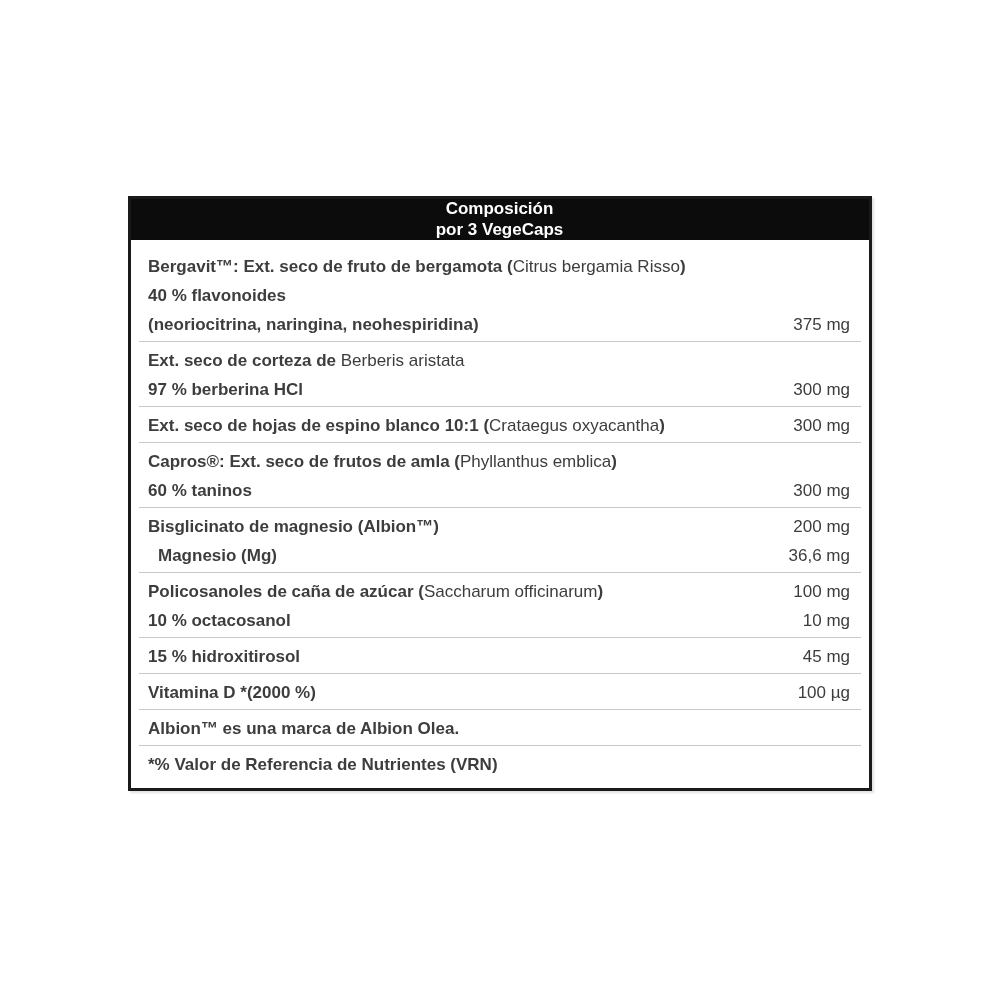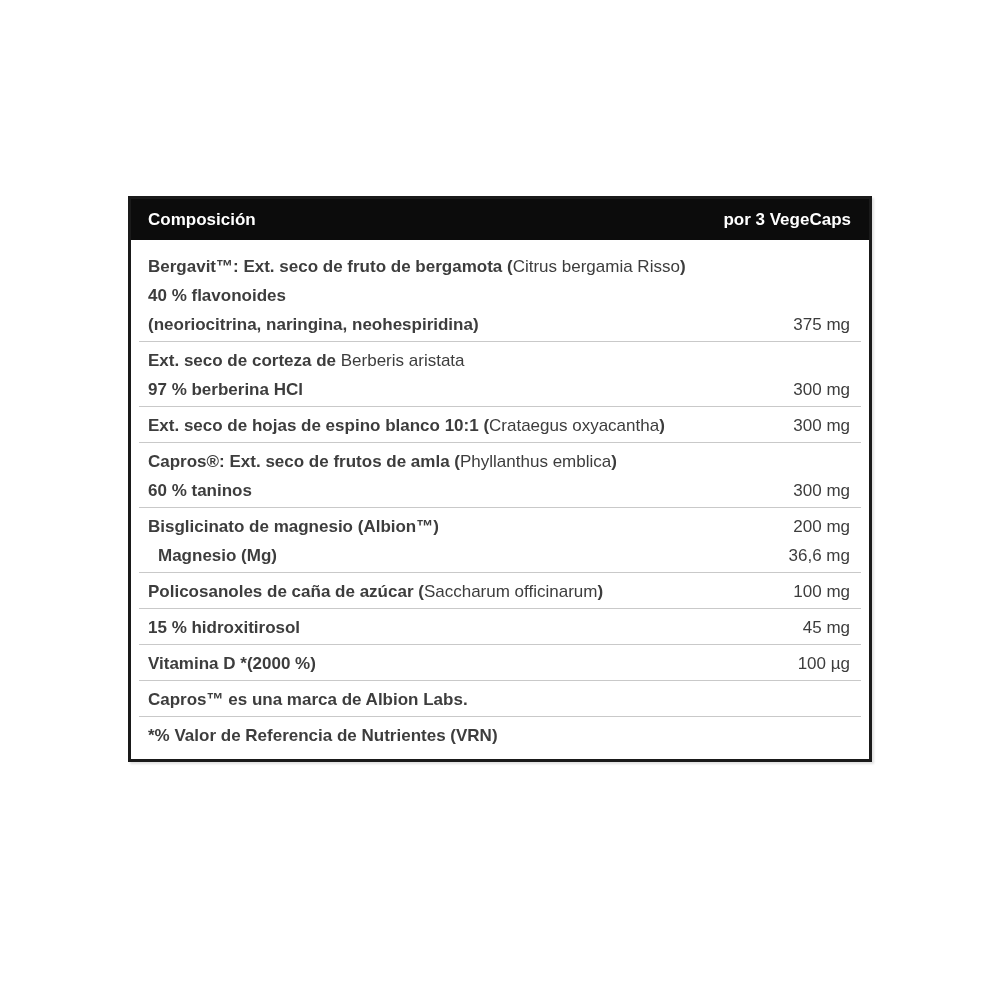--- a/index.html
+++ b/index.html
@@ -23,20 +23,21 @@
   .table-header{
     background:var(--header-bg);
     color:var(--header-text);
     display:flex;
     align-items:center;
     justify-content:space-between;
     height:41px;
     padding:0 18px 0 17px;
     font-size:17px;
     font-weight:700;
+    flex-direction:column;
   }
   .table-body{
     padding:11px 0 8px 0;
     font-size:17px;
   }
   .group{padding:1px 0;}
   .group:not(:last-child)::after{
     content:"";
     display:block;
     height:1px;
@@ -116,36 +117,40 @@
         <div class="line indent">
           <span class="left"><span class="seg-normal">Magnesio (Mg)</span></span>
           <span class="amount">36,6 mg</span>
         </div>
       </div>
       <div class="group">
         <div class="line">
           <span class="left"><span class="seg-normal">Policosanoles de caña de azúcar (</span><span class="seg-italic">Saccharum officinarum</span><span class="seg-normal">)</span></span>
           <span class="amount">100 mg</span>
         </div>
+        <div class="line">
+          <span class="left"><span class="seg-normal">10 % octacosanol</span></span>
+          <span class="amount">10 mg</span>
+        </div>
       </div>
       <div class="group">
         <div class="line">
           <span class="left"><span class="seg-normal">15 % hidroxitirosol</span></span>
           <span class="amount">45 mg</span>
         </div>
       </div>
       <div class="group">
         <div class="line">
           <span class="left"><span class="seg-normal">Vitamina D *(2000 %)</span></span>
           <span class="amount">100 µg</span>
         </div>
       </div>
       <div class="group">
         <div class="line">
-          <span class="left"><span class="seg-normal">Capros™ es una marca de Albion Labs.</span></span>
+          <span class="left"><span class="seg-normal">Albion™ es una marca de Albion Olea.</span></span>
         </div>
       </div>
       <div class="group">
         <div class="line">
           <span class="left"><span class="seg-normal">*% Valor de Referencia de Nutrientes (VRN)</span></span>
         </div>
       </div>
     </div>
 </div>
 

